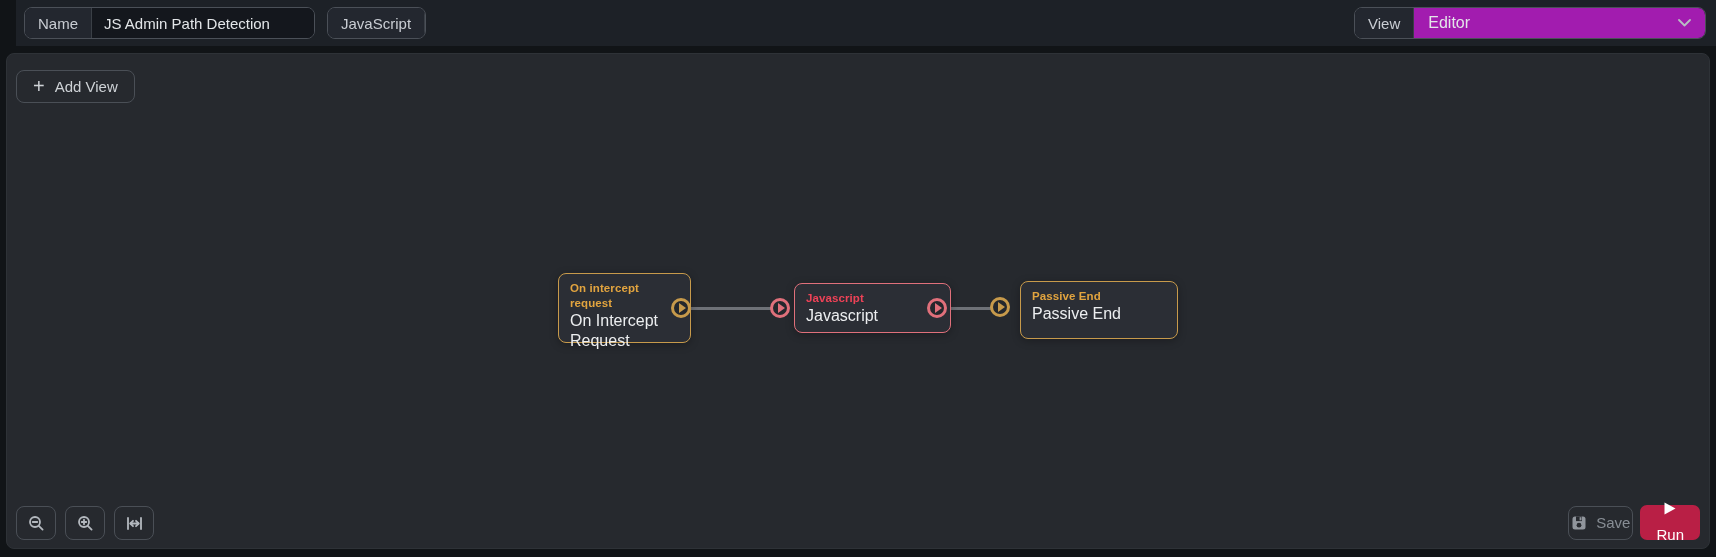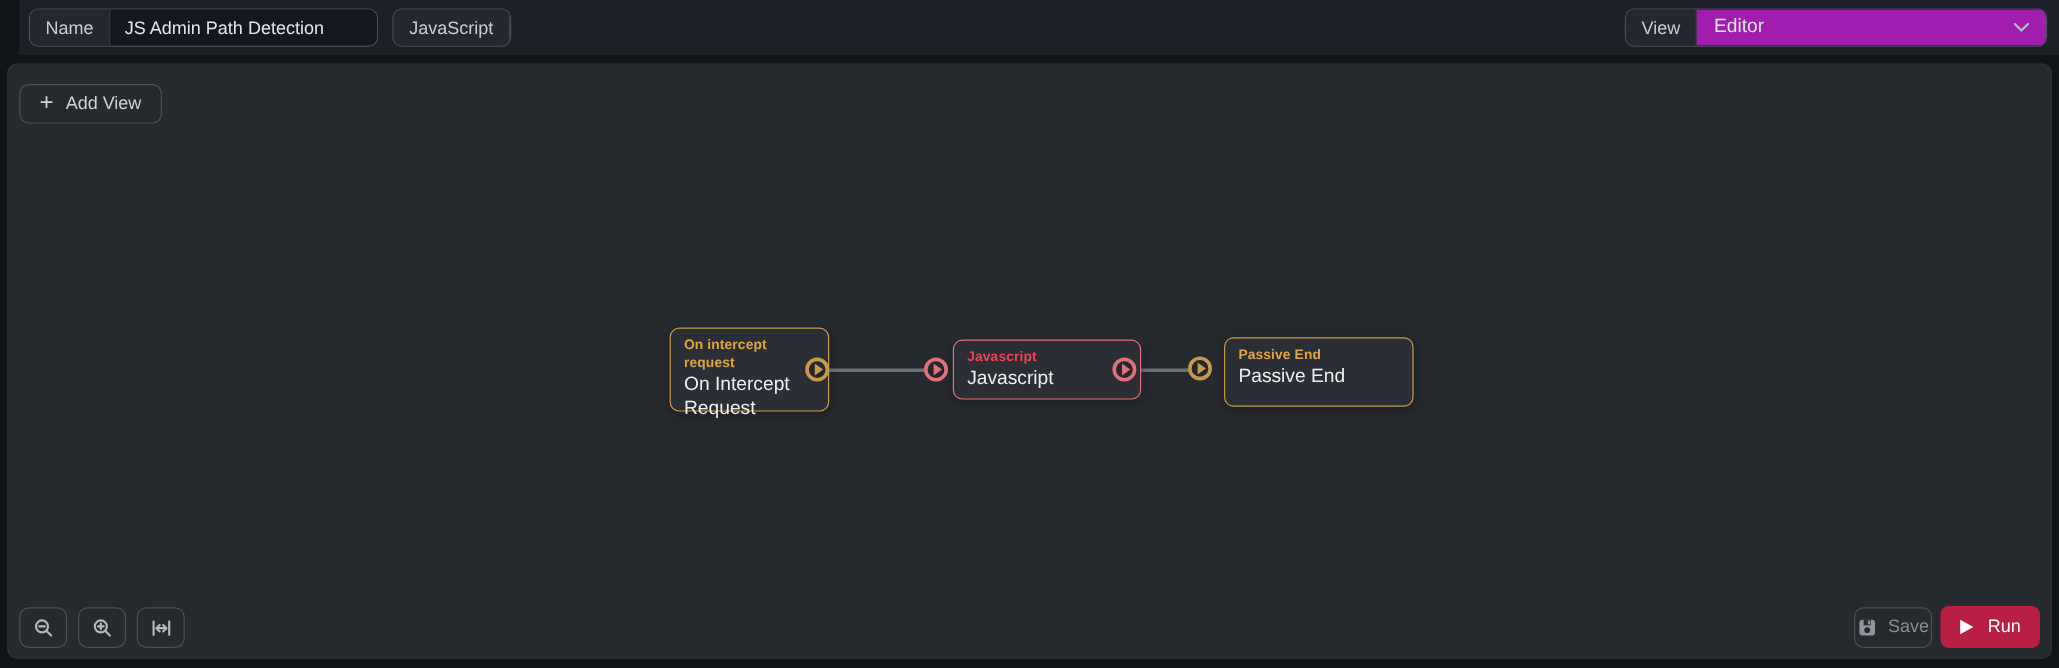--- a/index.html
+++ b/index.html
@@ -87,21 +87,21 @@
   .zoom-controls {
     position:absolute; left:9px; bottom:8px; display:flex; gap:9px;
   }
   .icon-btn { width:40px; height:34px; }
   .action-controls {
     position:absolute; right:9px; bottom:8px; display:flex; gap:7px; align-items:center;
   }
   .save-btn { height:34px; padding:0 2px; color:#878d94; gap:9px; }
   .run-btn {
     height:35px; padding:0 16px; border:none; border-radius:7px;
-    background:#b91f45; color:#ffffff; gap:11px;
+    background:#b91f45; color:#ffffff; gap:11px;flex-direction:column;
   }
   svg { display:block; }
 </style>
 </head>
 <body>
 
 <div class="app">
 
   <header class="topbar">
     <div class="field-group name-group">

